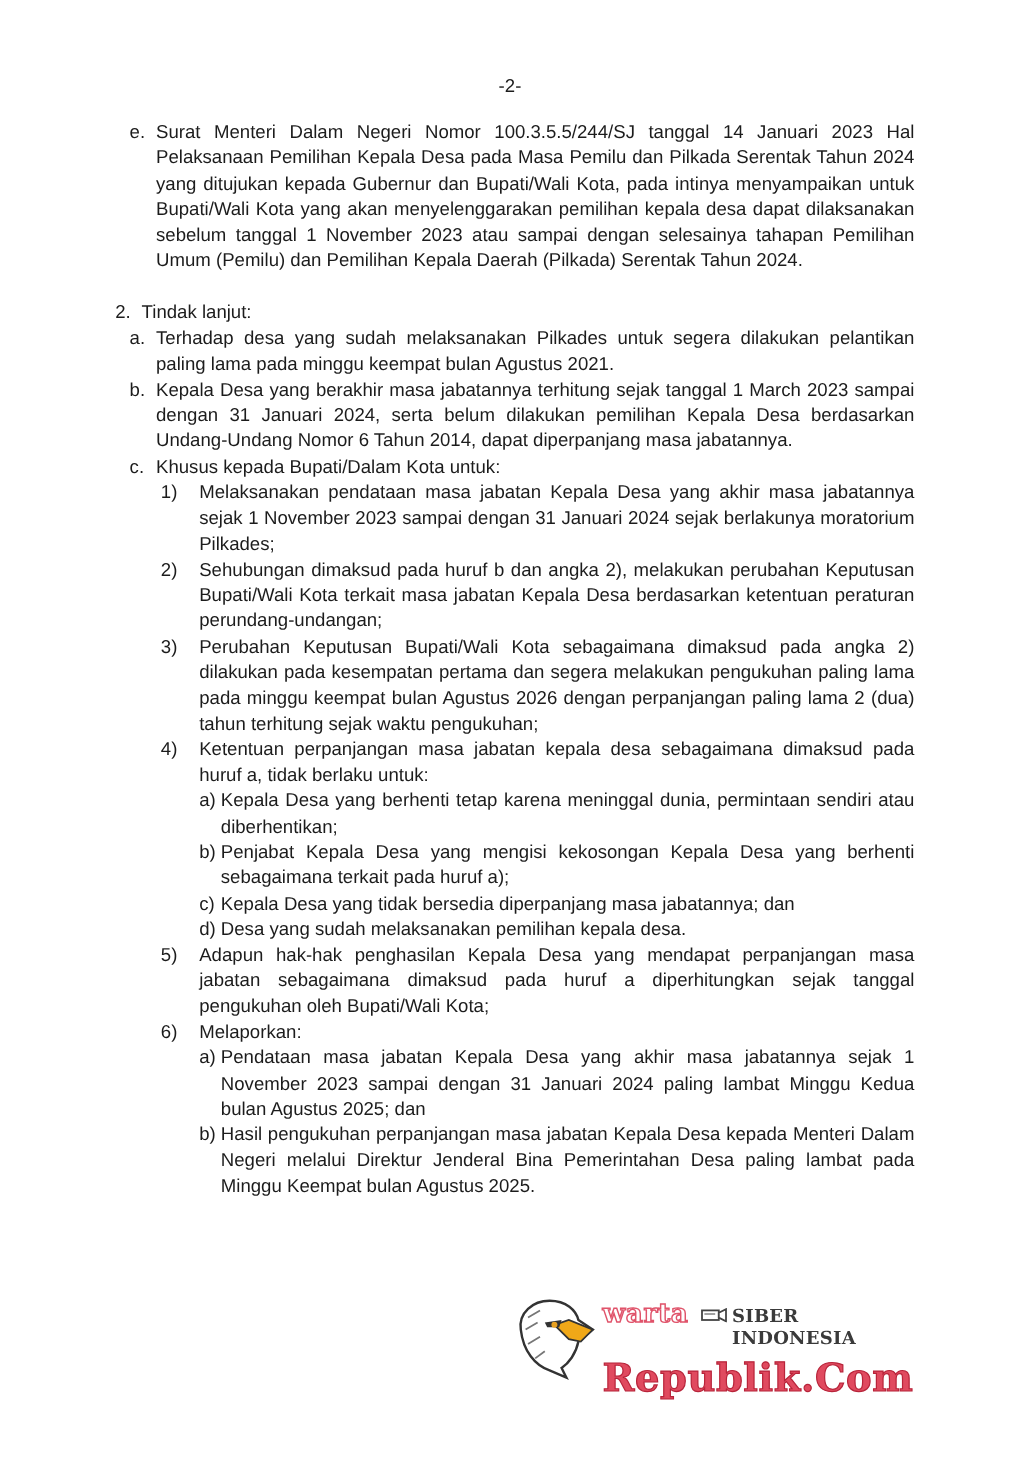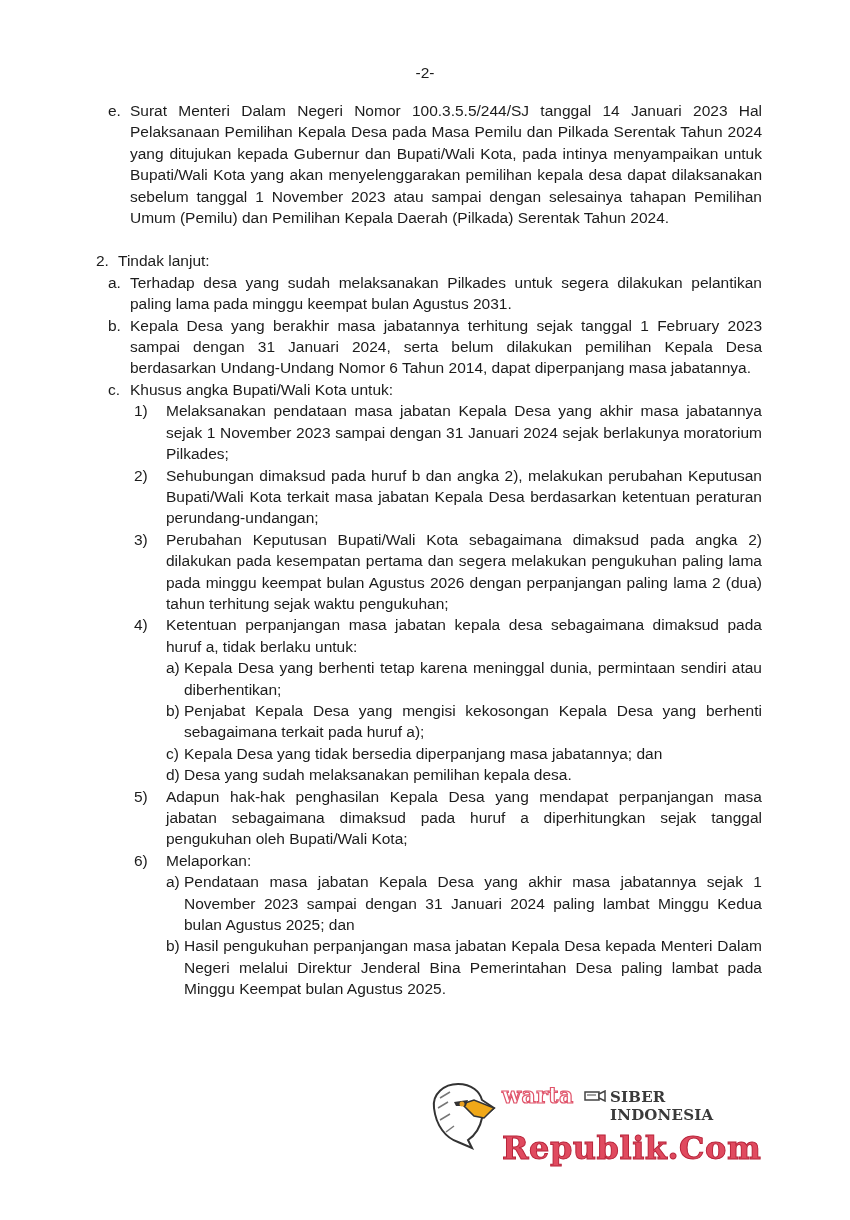--- a/index.html
+++ b/index.html
@@ -46,31 +46,31 @@
     <span class="tx">Surat Menteri Dalam Negeri Nomor 100.3.5.5/244/SJ tanggal 14 Januari 2023 Hal Pelaksanaan Pemilihan Kepala Desa pada Masa Pemilu dan Pilkada Serentak Tahun 2024 yang ditujukan kepada Gubernur dan Bupati/Wali Kota, pada intinya menyampaikan untuk Bupati/Wali Kota yang akan menyelenggarakan pemilihan kepala desa dapat dilaksanakan sebelum tanggal 1 November 2023 atau sampai dengan selesainya tahapan Pemilihan Umum (Pemilu) dan Pemilihan Kepala Daerah (Pilkada) Serentak Tahun 2024.</span>
   </div>
 
   <div class="item sec2">
     <span class="mk">2.</span>
     <span class="tx">Tindak lanjut:</span>
   </div>
 
   <div class="item lv2">
     <span class="mk">a.</span>
-    <span class="tx">Terhadap desa yang sudah melaksanakan Pilkades untuk segera dilakukan pelantikan paling lama pada minggu keempat bulan Agustus 2031.</span>
+    <span class="tx">Terhadap desa yang sudah melaksanakan Pilkades untuk segera dilakukan pelantikan paling lama pada minggu keempat bulan Agustus 2021.</span>
   </div>
 
   <div class="item lv2">
     <span class="mk">b.</span>
-    <span class="tx">Kepala Desa yang berakhir masa jabatannya terhitung sejak tanggal 1 February 2023 sampai dengan 31 Januari 2024, serta belum dilakukan pemilihan Kepala Desa berdasarkan Undang-Undang Nomor 6 Tahun 2014, dapat diperpanjang masa jabatannya.</span>
+    <span class="tx">Kepala Desa yang berakhir masa jabatannya terhitung sejak tanggal 1 March 2023 sampai dengan 31 Januari 2024, serta belum dilakukan pemilihan Kepala Desa berdasarkan Undang-Undang Nomor 6 Tahun 2014, dapat diperpanjang masa jabatannya.</span>
   </div>
 
   <div class="item lv2">
     <span class="mk">c.</span>
-    <span class="tx">Khusus angka Bupati/Wali Kota untuk:</span>
+    <span class="tx">Khusus kepada Bupati/Dalam Kota untuk:</span>
   </div>
 
   <div class="item lv3">
     <span class="mk">1)</span>
     <span class="tx">Melaksanakan pendataan masa jabatan Kepala Desa yang akhir masa jabatannya sejak 1 November 2023 sampai dengan 31 Januari 2024 sejak berlakunya moratorium Pilkades;</span>
   </div>
 
   <div class="item lv3">
     <span class="mk">2)</span>
     <span class="tx">Sehubungan dimaksud pada huruf b dan angka 2), melakukan perubahan Keputusan Bupati/Wali Kota terkait masa jabatan Kepala Desa berdasarkan ketentuan peraturan perundang-undangan;</span>

